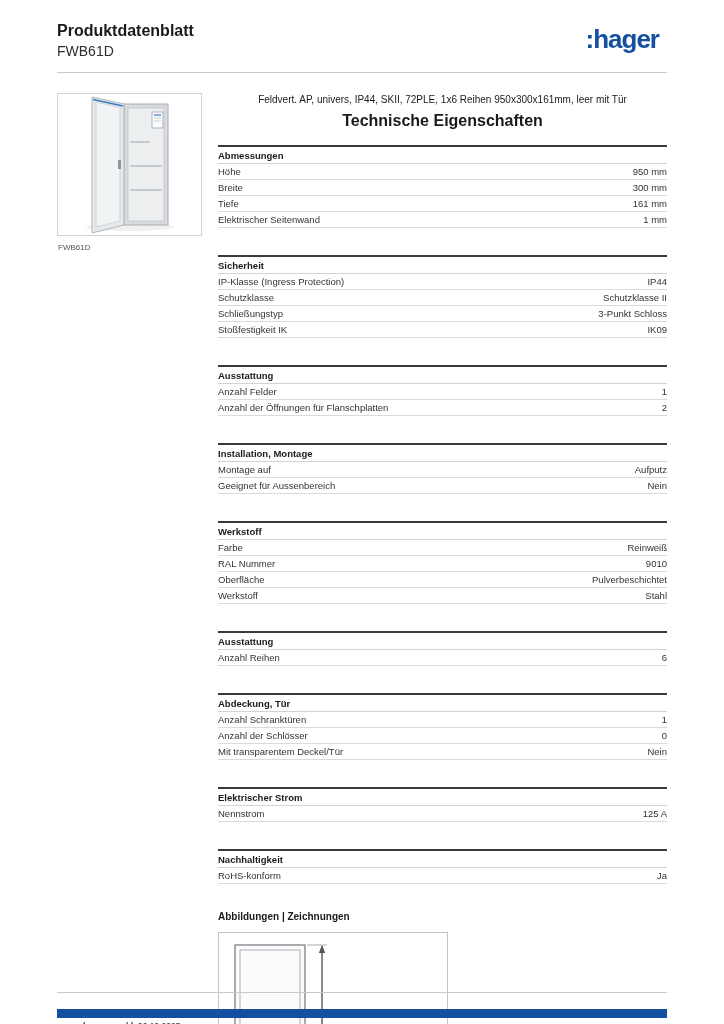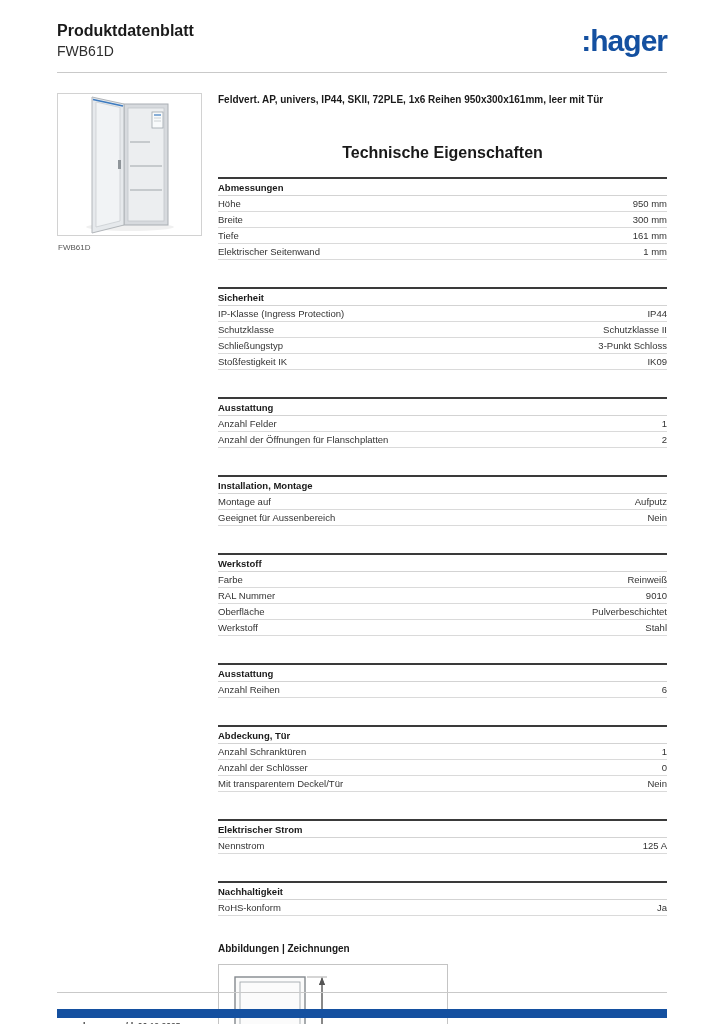--- a/index.html
+++ b/index.html
@@ -4,31 +4,31 @@
 <style>
   * { margin:0; padding:0; box-sizing:border-box; }
   html,body { background:#ffffff; }
   body { font-family:"Liberation Sans", sans-serif; color:#1a1a1a; }
   .page { position:relative; width:724px; height:1024px; background:#fff; margin:0 auto; overflow:hidden; }
 
   
   .header { position:absolute; left:57px; right:57px; top:22px; height:48px; }
   .doc-title { font-size:16px; font-weight:bold; color:#1a1a1a; }
   .doc-subtitle { font-size:14px; color:#2e2e2e; margin-top:3px; }
-  .logo { position:absolute; right:0; top:4px; font-size:30px; font-weight:bold; color:var(--brand,#1450a0); letter-spacing:-1px; line-height:1; }
+  .logo { position:absolute; right:8px; top:4px; font-size:26px; font-weight:bold; color:var(--brand,#1450a0); letter-spacing:-1px; line-height:1; }
   .header-rule { position:absolute; left:57px; right:57px; top:72px; border-top:1px solid #c9c9c9; }
 
   
   .photo-box { position:absolute; left:57px; top:93px; width:145px; height:143px; border:1px solid #d2d2d2; background:#fff; }
   .photo-box svg { display:block; }
   .photo-caption { position:absolute; left:58px; top:243px; font-size:8px; color:#555; }
 
   
   .right-col { position:absolute; left:218px; top:93px; width:449px; }
-  .description { font-size:10px; font-weight:bold; line-height:1.35; margin-bottom:37px; color:#1a1a1a; }
+  .description { font-size:10px; font-weight:normal; line-height:1.35; margin-bottom:5px; color:#1a1a1a;text-align:center; }
   .tech-title { font-size:16px; font-weight:bold; margin-bottom:15px;text-align:center; }
 
   .section { margin-bottom:27px; }
   .section-heading { border-top:2px solid #3a3a3a; border-bottom:1px solid #d3d3d3; font-weight:bold; font-size:9.5px; padding:3px 0 2px; color:#1a1a1a; }
   .row { display:flex; justify-content:space-between; border-bottom:1px solid #dadada; padding:2px 0; font-size:9.5px; color:#333; }
   .row .val { text-align:right; white-space:nowrap; padding-left:10px; }
 
   .figures-title { font-size:10px; font-weight:bold; margin:20px 0 10px; }
   .drawing-box { width:230px; height:230px; border:1px solid #c4c4c4; background:#fff; }
 

